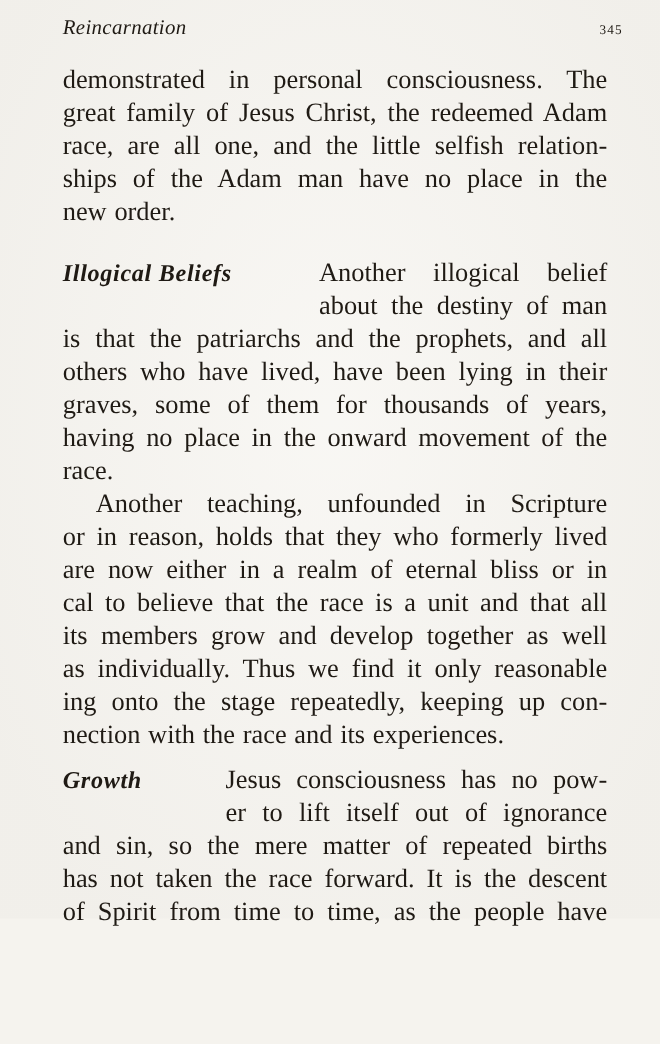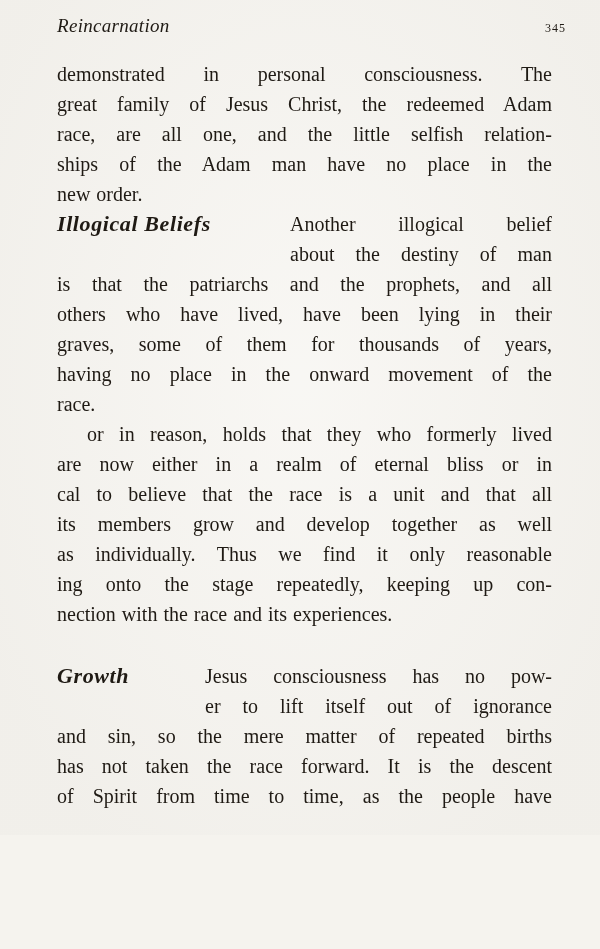--- a/index.html
+++ b/index.html
@@ -34,38 +34,38 @@
     font-size: 19px;
     letter-spacing: 0.3px;
   }
   .page-number {
     font-size: 12px;
     margin-right: -14px;
     letter-spacing: 1px;
   }
   
   .para .line, .hang-col .line, .section-heading {
-    font-size: 20px;
+    font-size: 24px;
     line-height: 30px;
   }
   .line {
     text-align: justify;
     text-align-last: justify;
     word-spacing: 1px;
   }
   .line.line-short {
     text-align-last: left;
   }
   .indent-first .line:first-child {
     text-indent: 30px;
   }
   .para-1 { margin-top: 19px; }
-  .section-illogical { }
+  .section-illogical { margin-top: 25px; }
   .para-another { margin-top: 0; }
-  .section-growth { margin-top: 32px; }
+  .section-growth { margin-top: 11px; }
   .section-head-row { display: flex; }
   .section-heading {
     font-style: italic;
     font-weight: 700;
     font-size: 22px;
     letter-spacing: 0.6px;
     flex: 0 0 auto;
   }
   .section-illogical .section-heading { width: 233px; }
   .section-growth .section-heading { width: 148px; }
@@ -102,20 +102,21 @@
       <div class="para">
           <div class="line">is that the patriarchs and the prophets, and all</div>
           <div class="line">others who have lived, have been lying in their</div>
           <div class="line">graves, some of them for thousands of years,</div>
           <div class="line">having no place in the onward movement of the</div>
           <div class="line line-short">race.</div>
         </div>
     </section>
 
     <div class="para para-another indent-first">
+        <div class="line">Another teaching, unfounded in Scripture</div>
         <div class="line">or in reason, holds that they who formerly lived</div>
         <div class="line">are now either in a realm of eternal bliss or in</div>
         <div class="line">cal to believe that the race is a unit and that all</div>
         <div class="line">its members grow and develop together as well</div>
         <div class="line">as individually. Thus we find it only reasonable</div>
         <div class="line">ing onto the stage repeatedly, keeping up con-</div>
         <div class="line line-short">nection with the race and its experiences.</div>
       </div>
 
     <section class="section section-growth">

